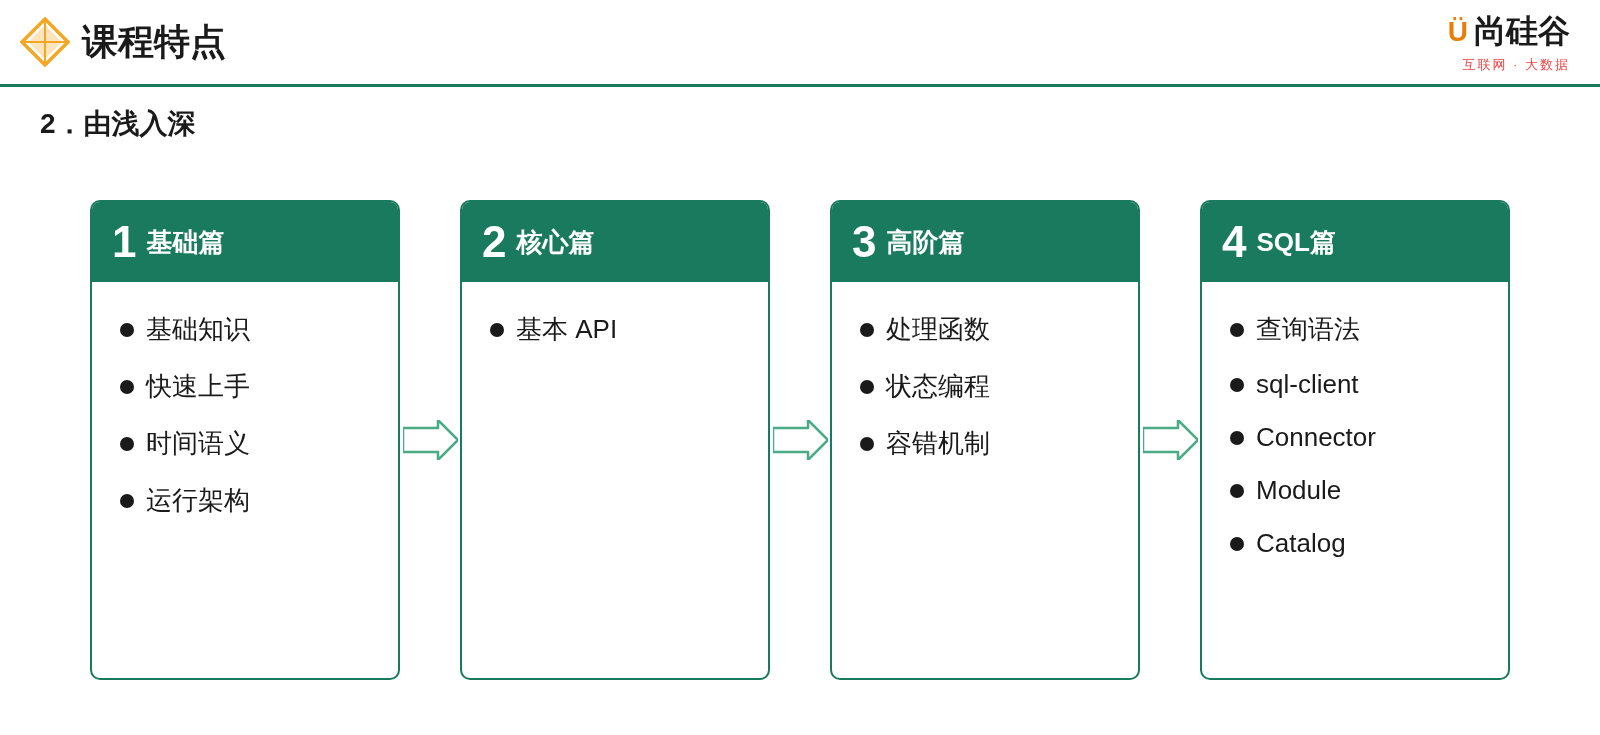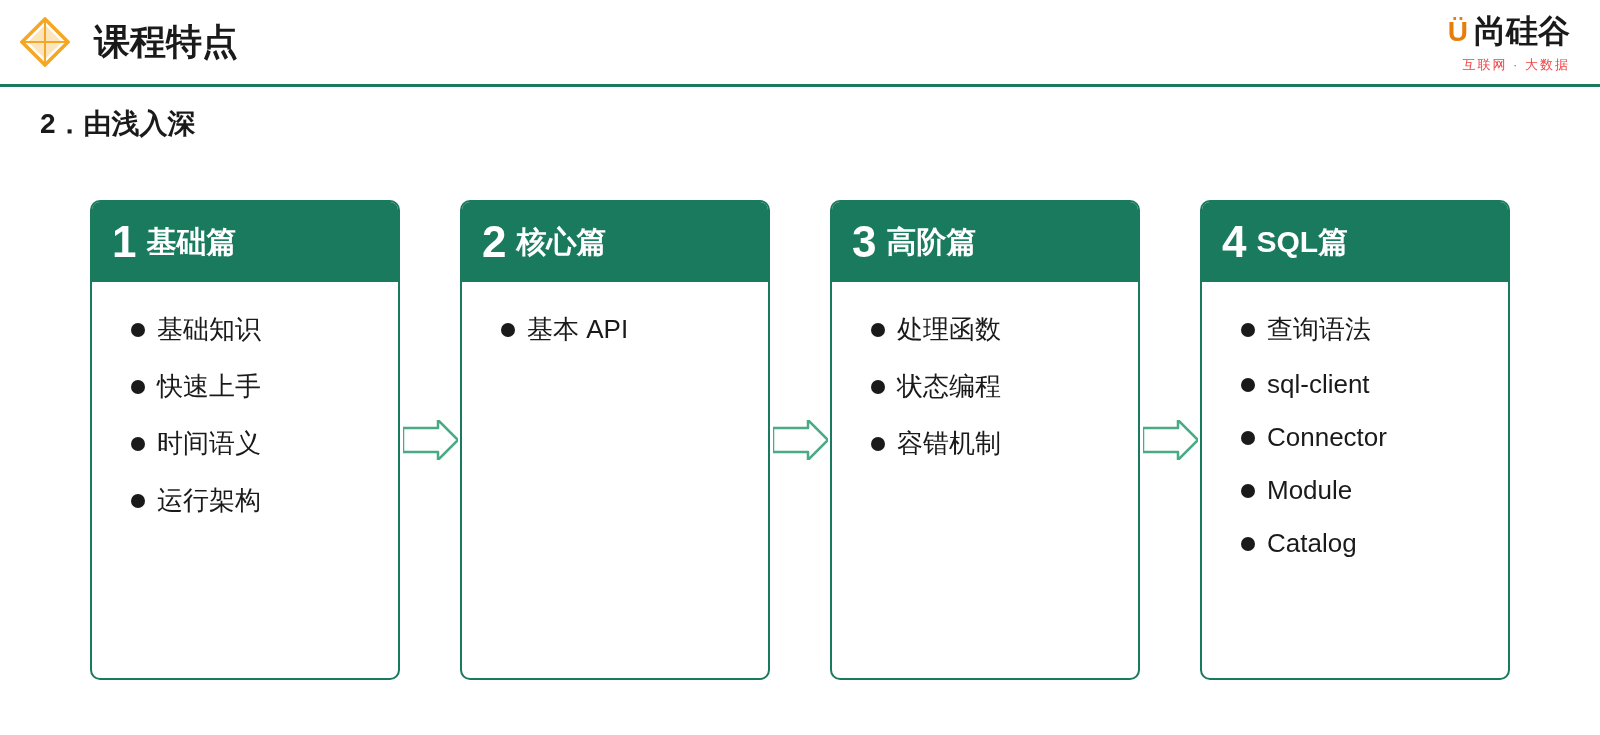--- a/index.html
+++ b/index.html
@@ -25,21 +25,21 @@
       align-items: center;
       justify-content: space-between;
       padding: 10px 30px 10px 20px;
       border-bottom: 3px solid #1a7a5e;
       background: #fff;
     }
 
     .header-left {
       display: flex;
       align-items: flex-end;
-      gap: 24px;
+      gap: 12px;
     }
 
     .diamond-icon {
       width: 50px;
       height: 50px;
     }
 
     .header-title {
       font-size: 36px;
       font-weight: 900;
@@ -109,27 +109,27 @@
     }
 
     .card-number {
       font-size: 44px;
       font-weight: 900;
       color: #fff;
       line-height: 1;
     }
 
     .card-title {
-      font-size: 30px;
+      font-size: 26px;
       font-weight: 700;
       color: #fff;
     }
 
     .card-body {
-      padding: 30px 20px 20px 39px;
+      padding: 30px 20px 20px 28px;
       flex: 1;
     }
 
     .card-list {
       list-style: none;
       display: flex;
       flex-direction: column;
       gap: 22px;
     }
 

